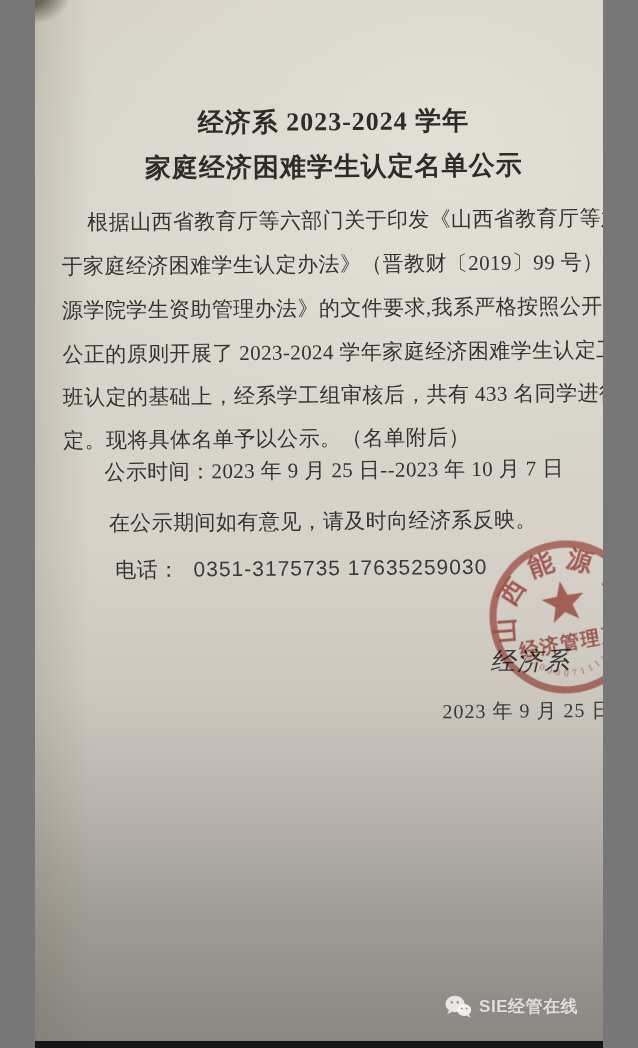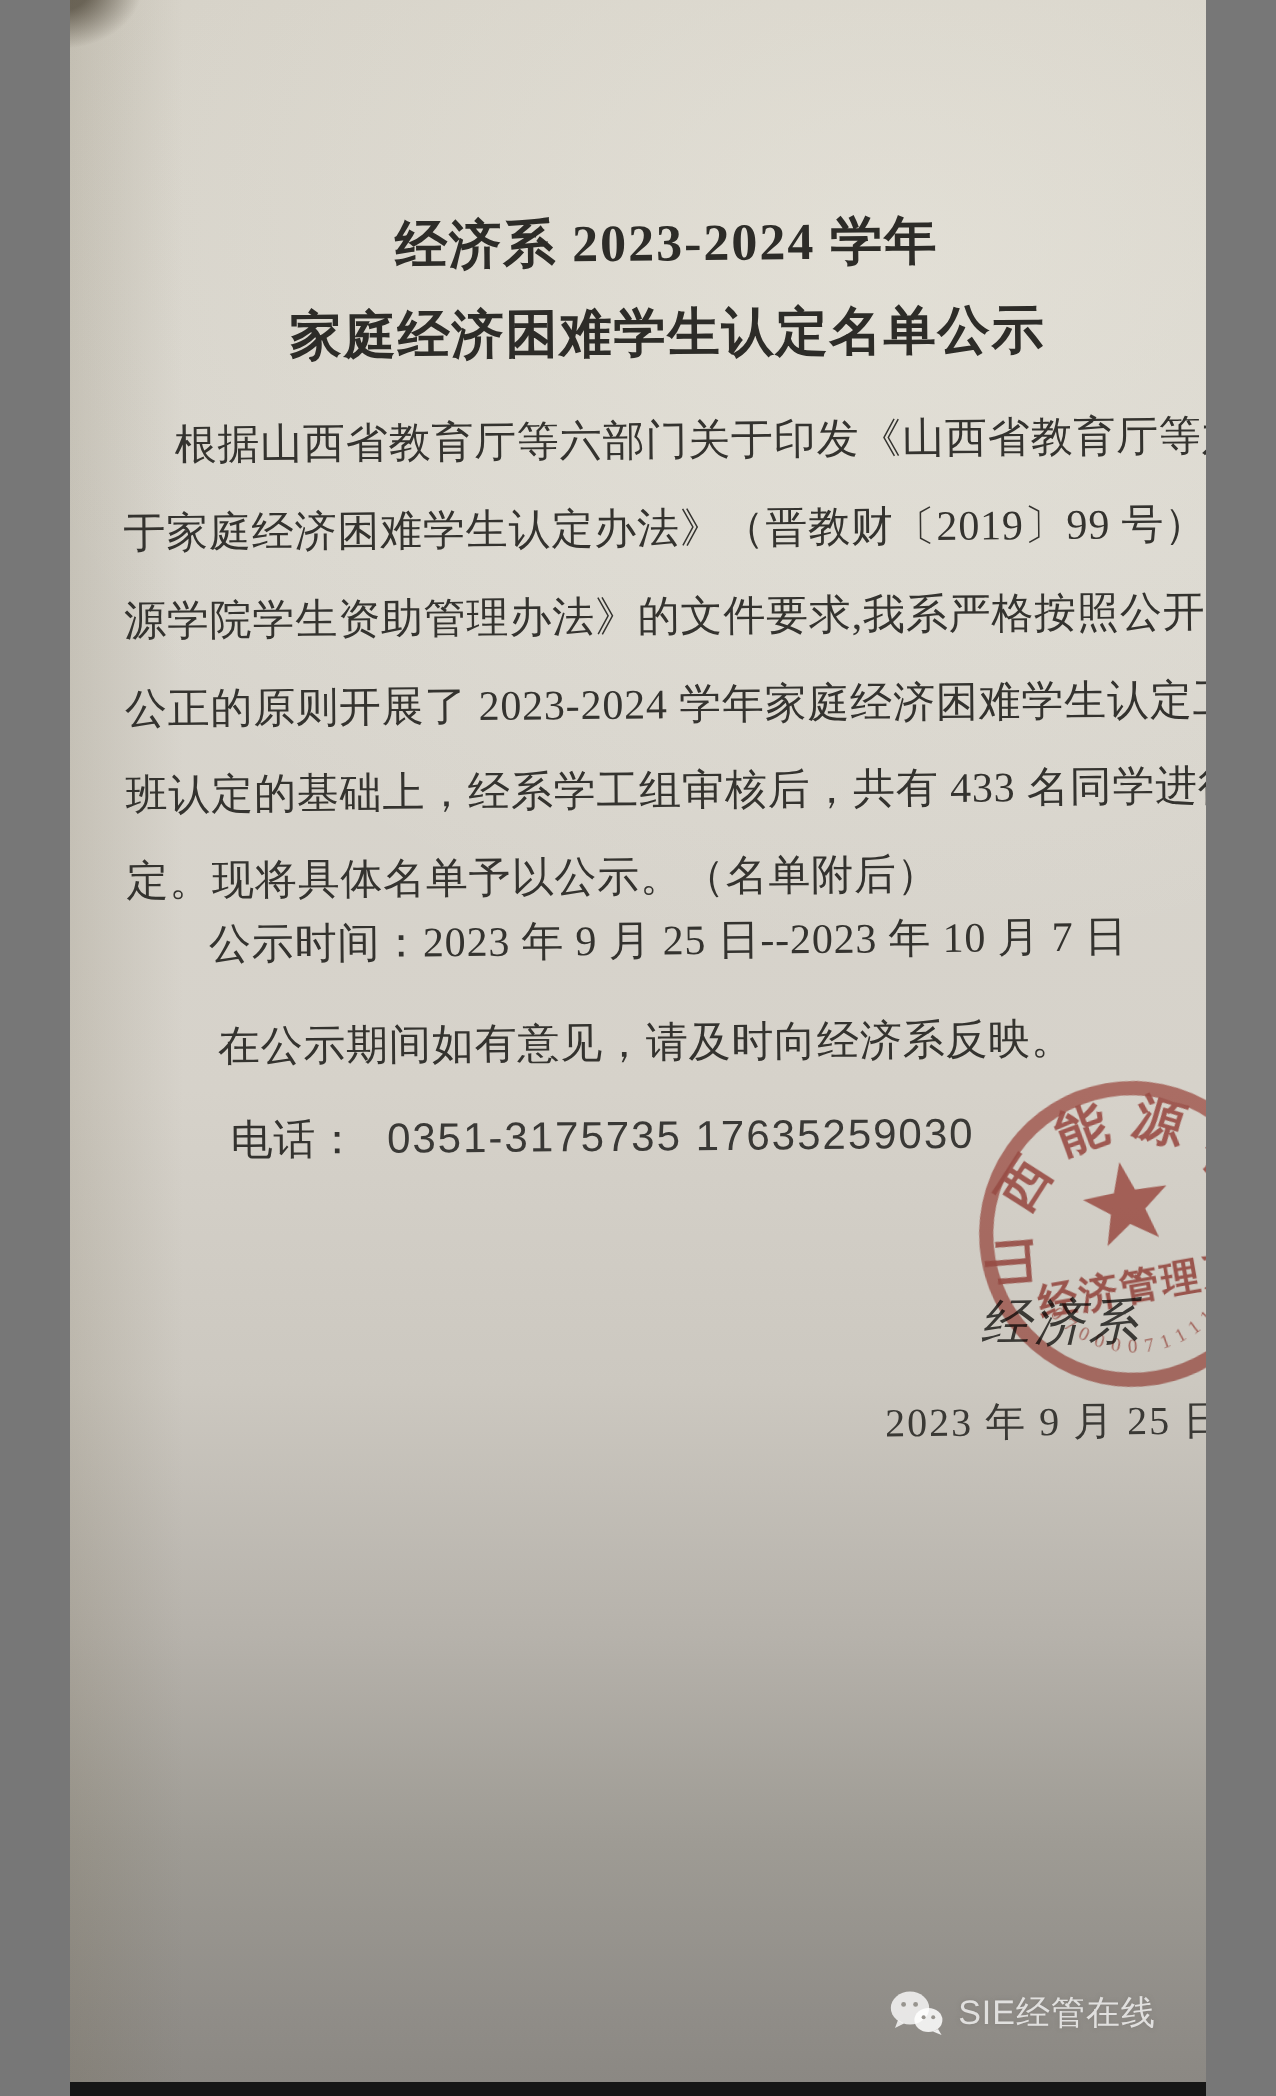--- a/index.html
+++ b/index.html
@@ -61,20 +61,21 @@
     filter:blur(.3px);
   }
   .seal text{font-family:"Liberation Serif","DejaVu Serif",serif;}
   .watermark{
     position:absolute;right:25px;top:995px;
     display:flex;align-items:center;gap:7px;
     color:rgba(255,255,255,.74);
     font-family:"Liberation Sans","DejaVu Sans",sans-serif;
     font-size:17px;letter-spacing:.5px;
     text-shadow:0 0 2px rgba(120,117,112,.6);
+    font-weight:bold;
   }
   .bottom-strip{
     position:absolute;left:0;right:0;bottom:0;height:7px;background:#161616;
   }
 </style>
 </head>
 <body>
 
 <div class="photo">
 

